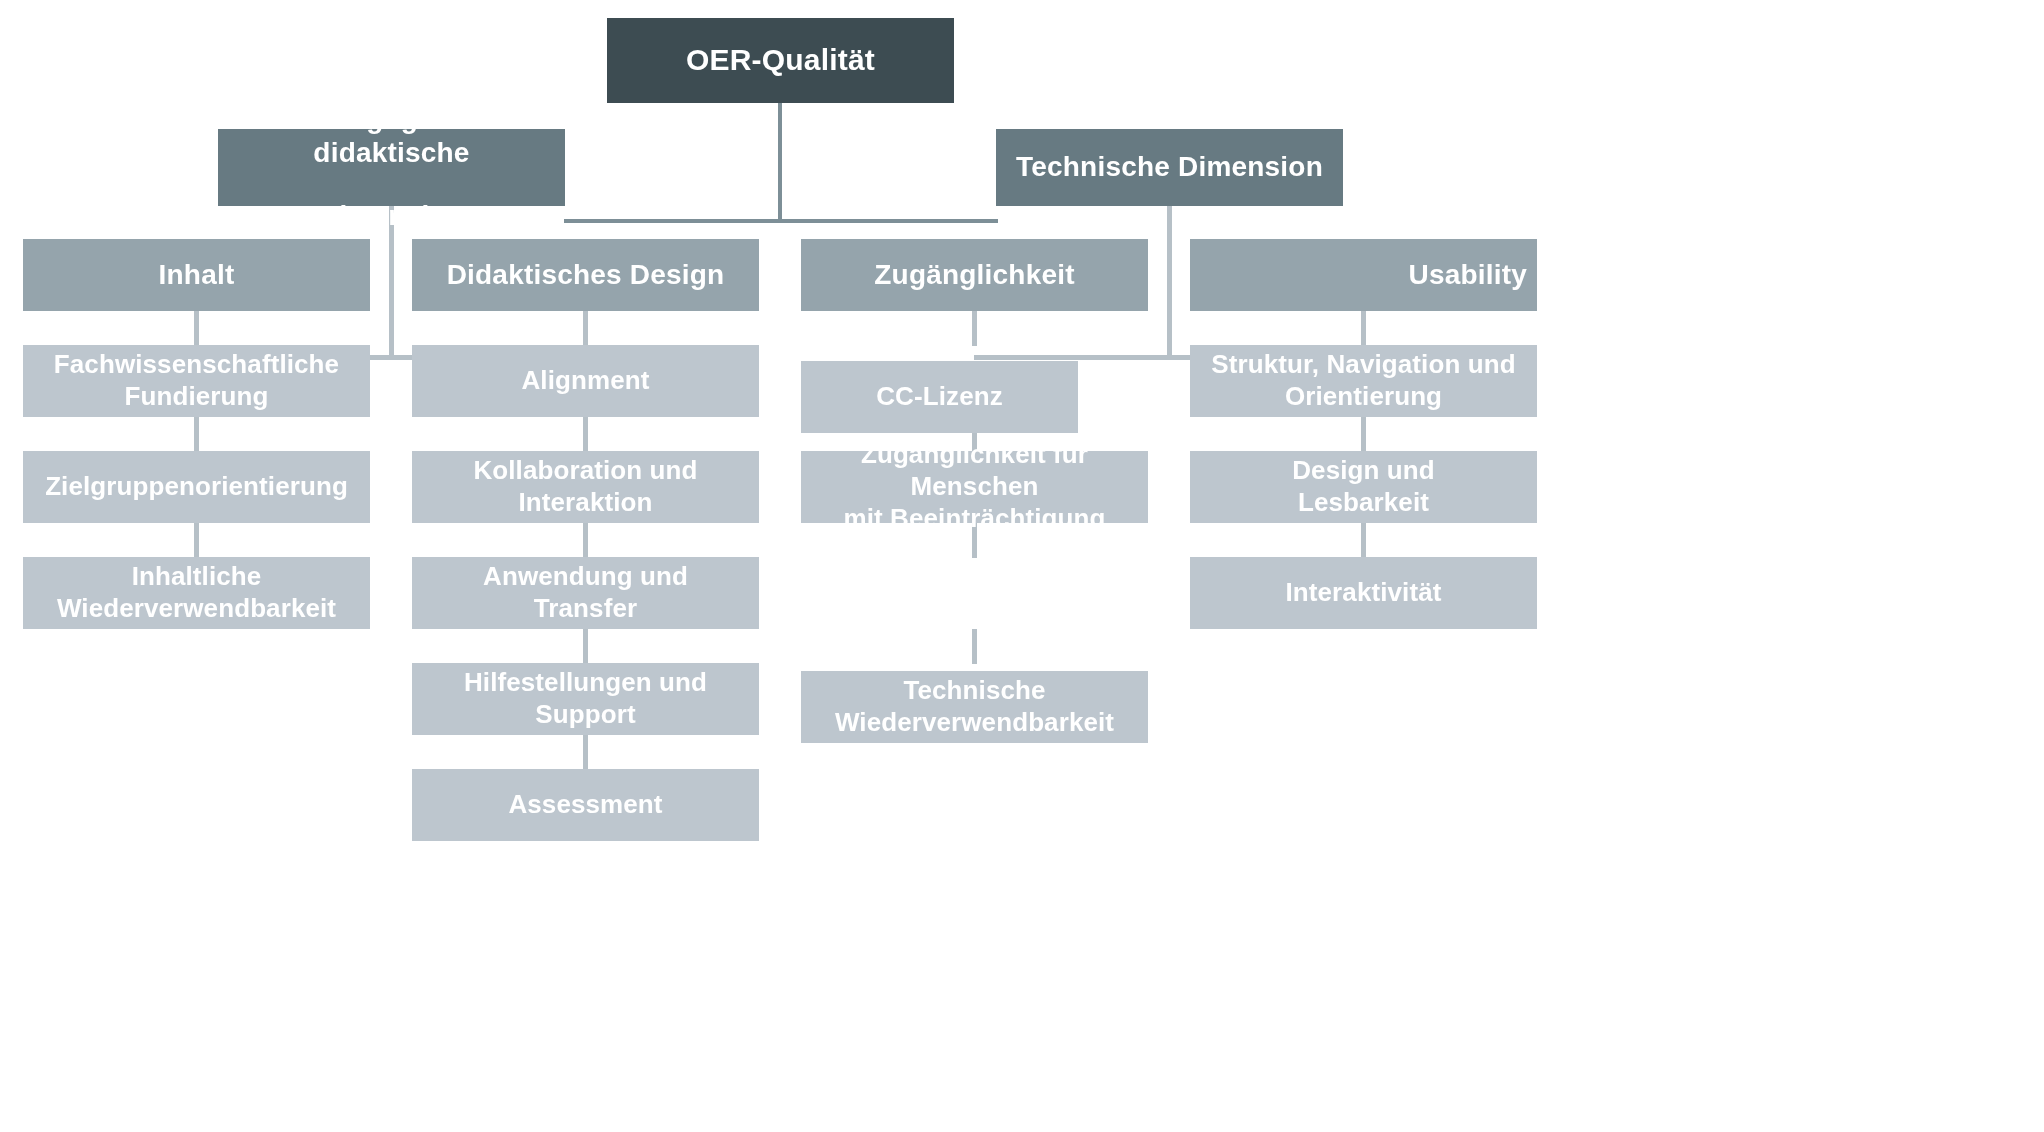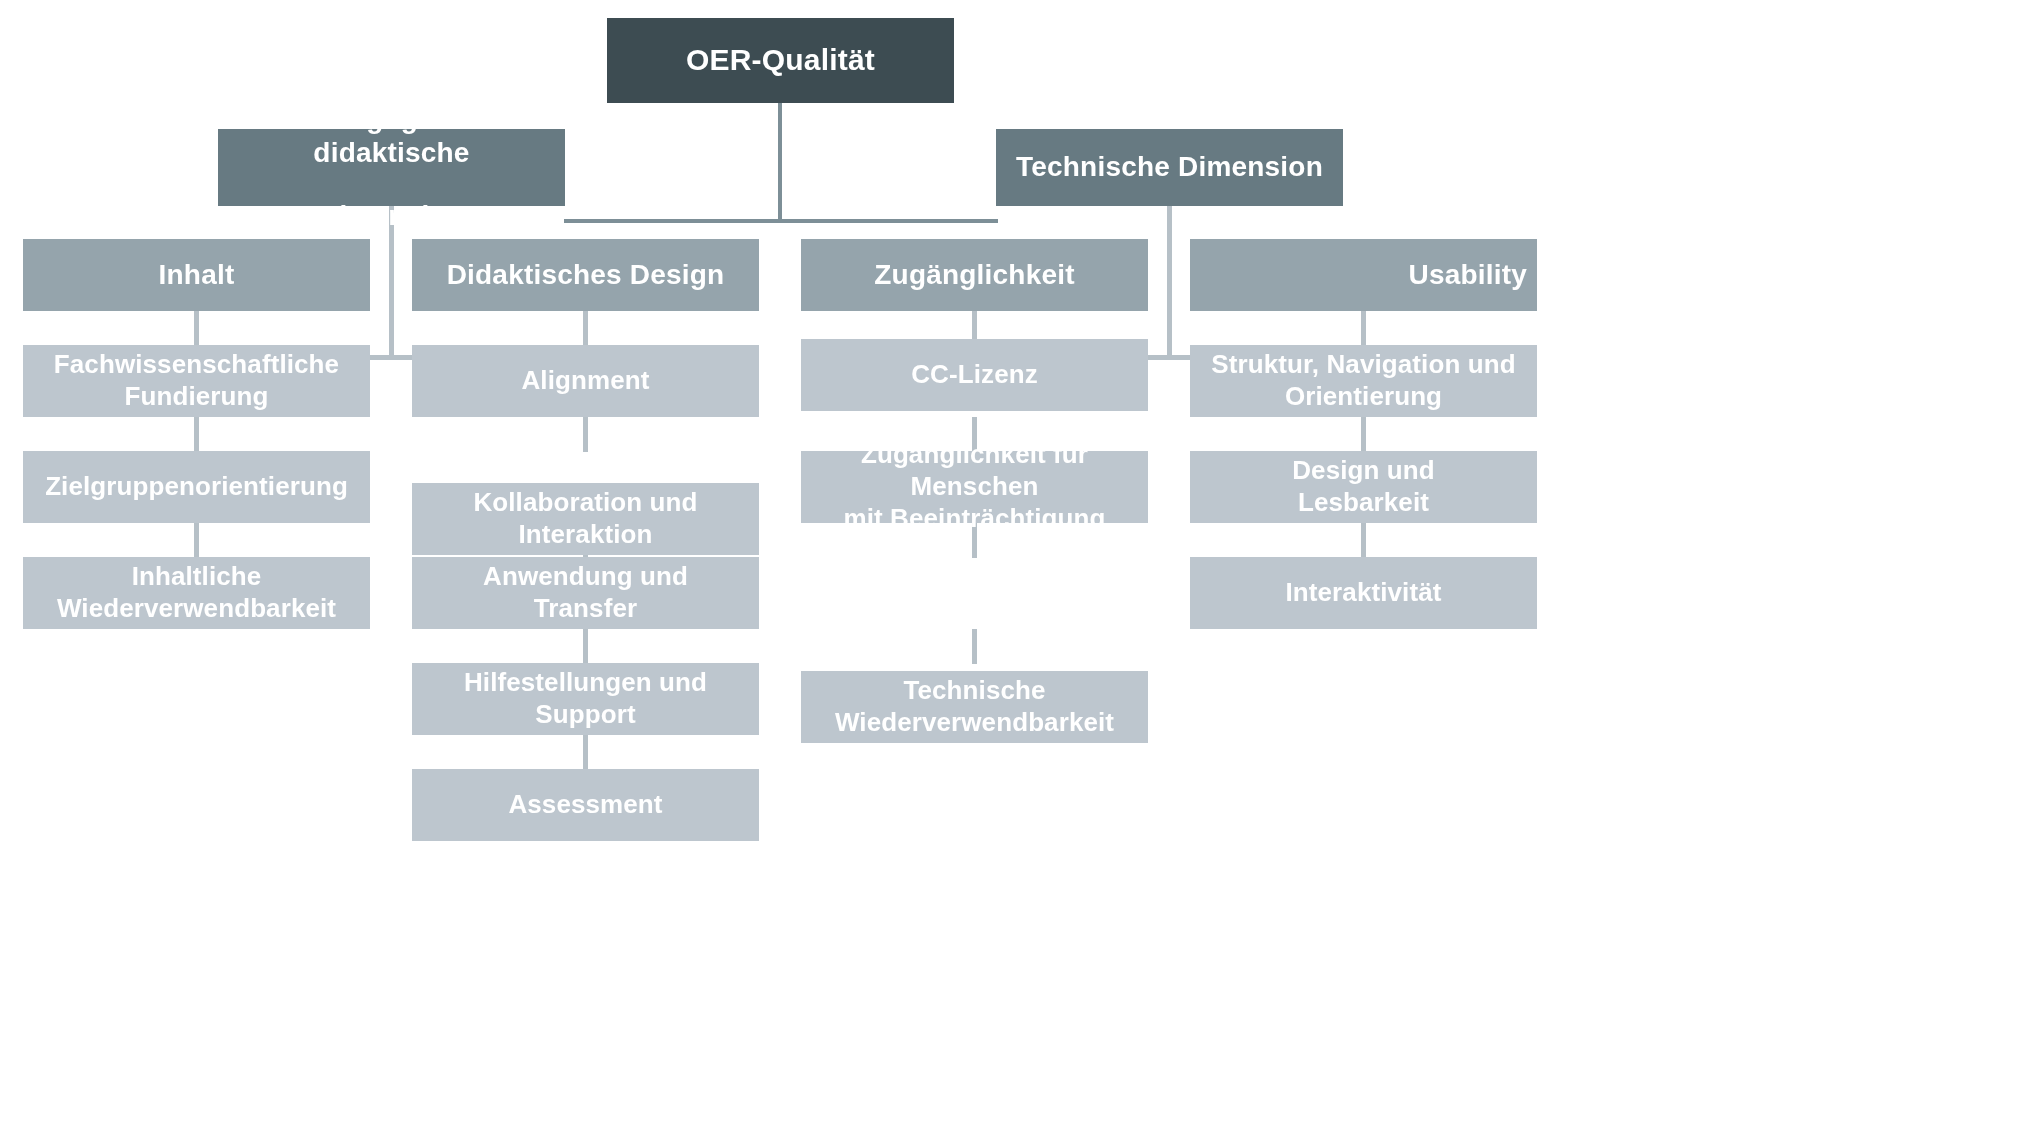--- a/index.html
+++ b/index.html
@@ -130,37 +130,37 @@
     <span>Zielgruppenorientierung</span>
   </div>
   <div class="node lvl-leaf" style="left:23px; top:557px; width:347px; height:72px; flex-direction:column;">
     <span>Inhaltliche</span>
     <span>Wiederverwendbarkeit</span>
   </div>
 
   <div class="node lvl-leaf" style="left:412px; top:345px; width:347px; height:72px;">
     <span>Alignment</span>
   </div>
-  <div class="node lvl-leaf" style="left:412px; top:451px; width:347px; height:72px; flex-direction:column;margin-top:32px;">
+  <div class="node lvl-leaf" style="left:412px; top:451px; width:347px; height:72px; flex-direction:column;">
     <span>Kollaboration und</span>
     <span>Interaktion</span>
   </div>
   <div class="node lvl-leaf" style="left:412px; top:557px; width:347px; height:72px; flex-direction:column;">
     <span>Anwendung und</span>
     <span>Transfer</span>
   </div>
   <div class="node lvl-leaf" style="left:412px; top:663px; width:347px; height:72px; flex-direction:column;">
     <span>Hilfestellungen und</span>
     <span>Support</span>
   </div>
   <div class="node lvl-leaf" style="left:412px; top:769px; width:347px; height:72px;">
     <span>Assessment</span>
   </div>
 
-  <div class="node lvl-leaf" style="left:801px; top:339px; width:347px; height:72px;">
+  <div class="node lvl-leaf" style="left:801px; top:361px; width:277px; height:72px;">
     <span>CC-Lizenz</span>
   </div>
   <div class="node lvl-leaf" style="left:801px; top:451px; width:347px; height:72px; flex-direction:column;">
     <span>Zugänglichkeit für Menschen</span>
     <span>mit Beeinträchtigung</span>
   </div>
   <div class="node lvl-leaf" style="left:801px; top:663px; width:347px; height:72px; flex-direction:column;margin-top:8px;">
     <span>Technische</span>
     <span>Wiederverwendbarkeit</span>
   </div>

